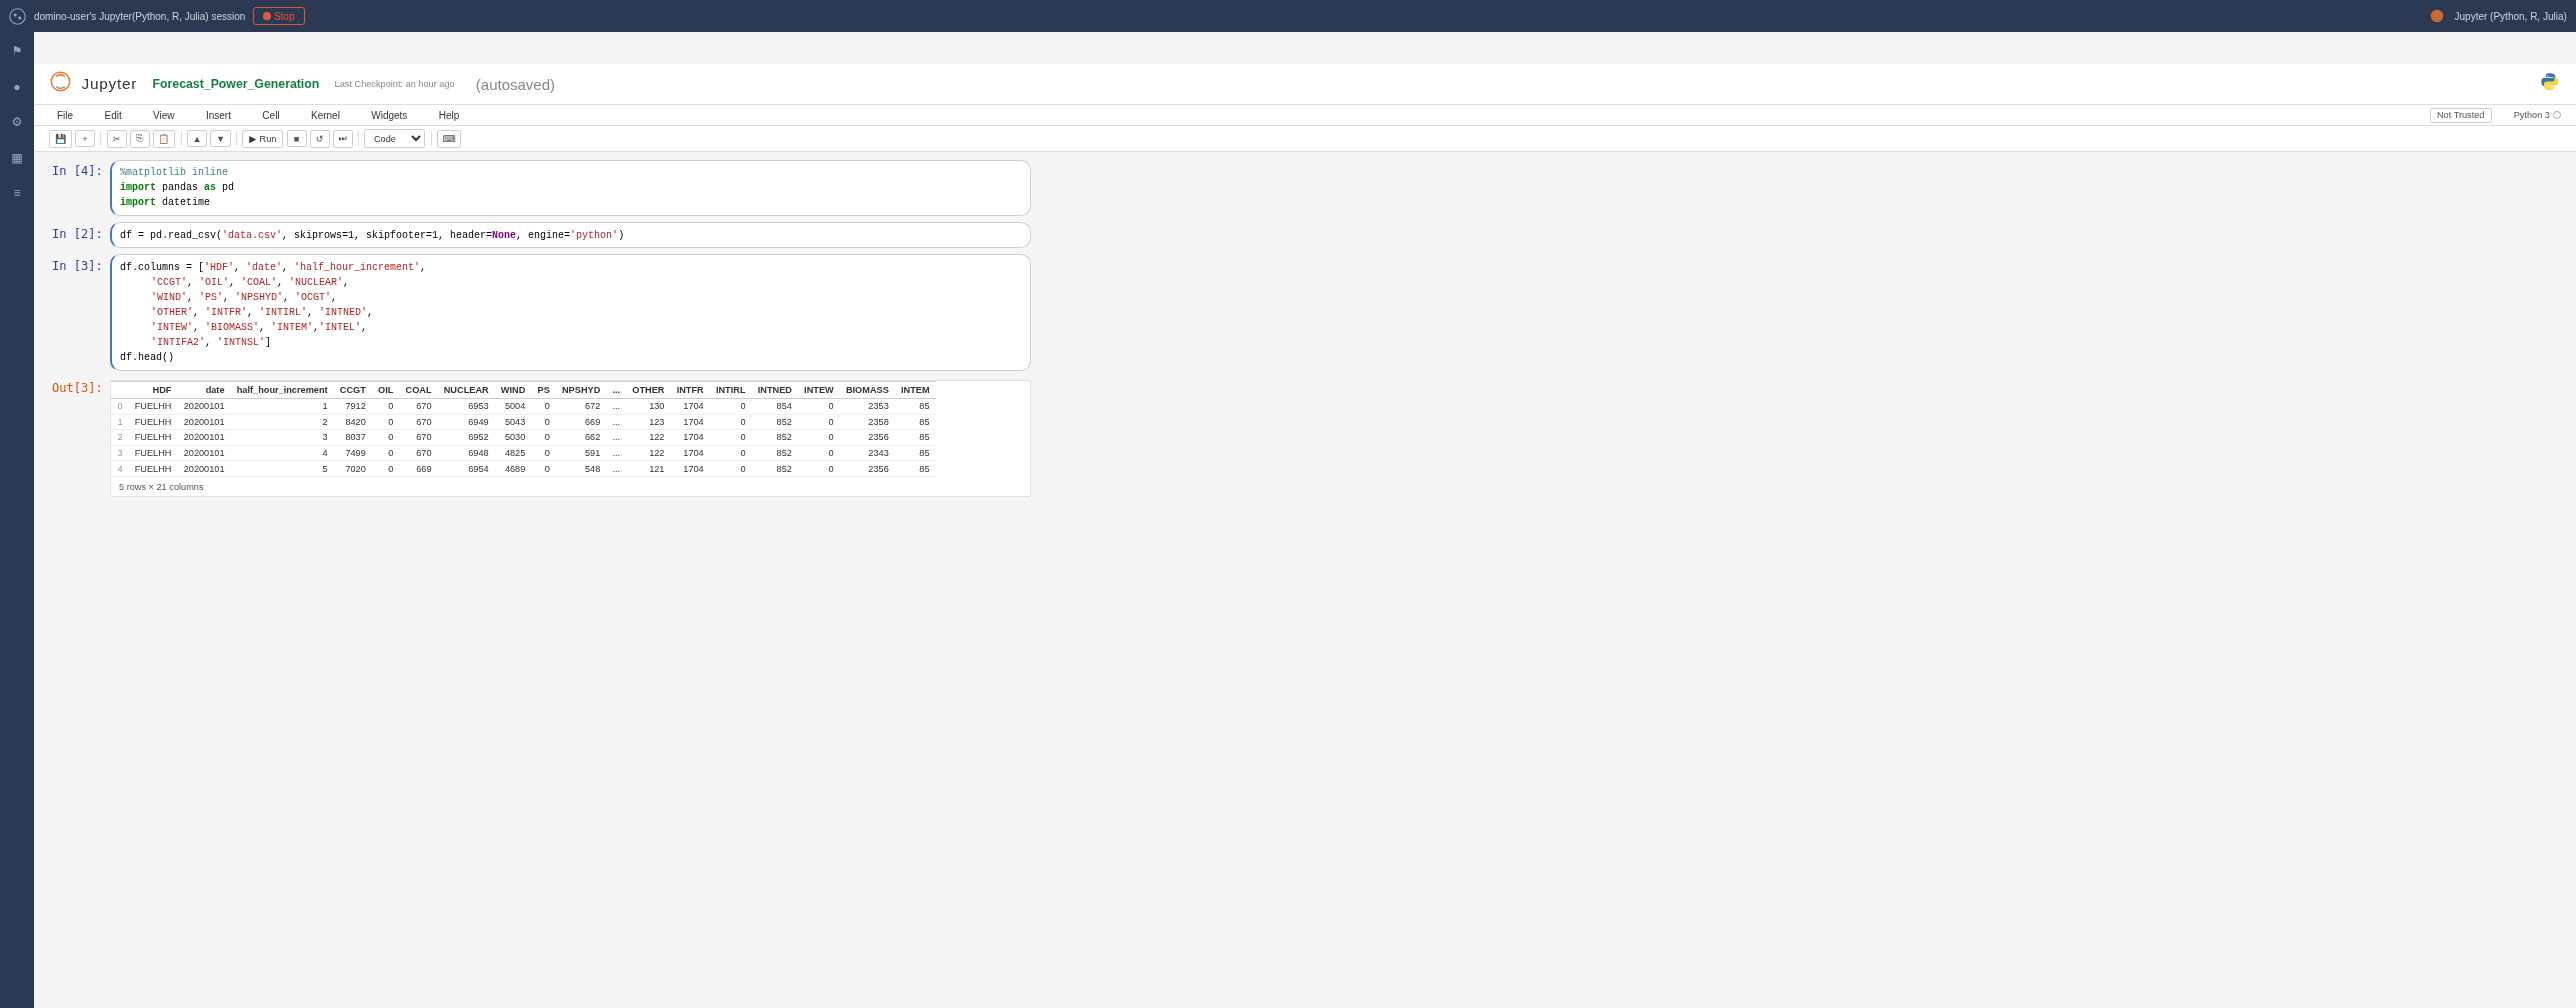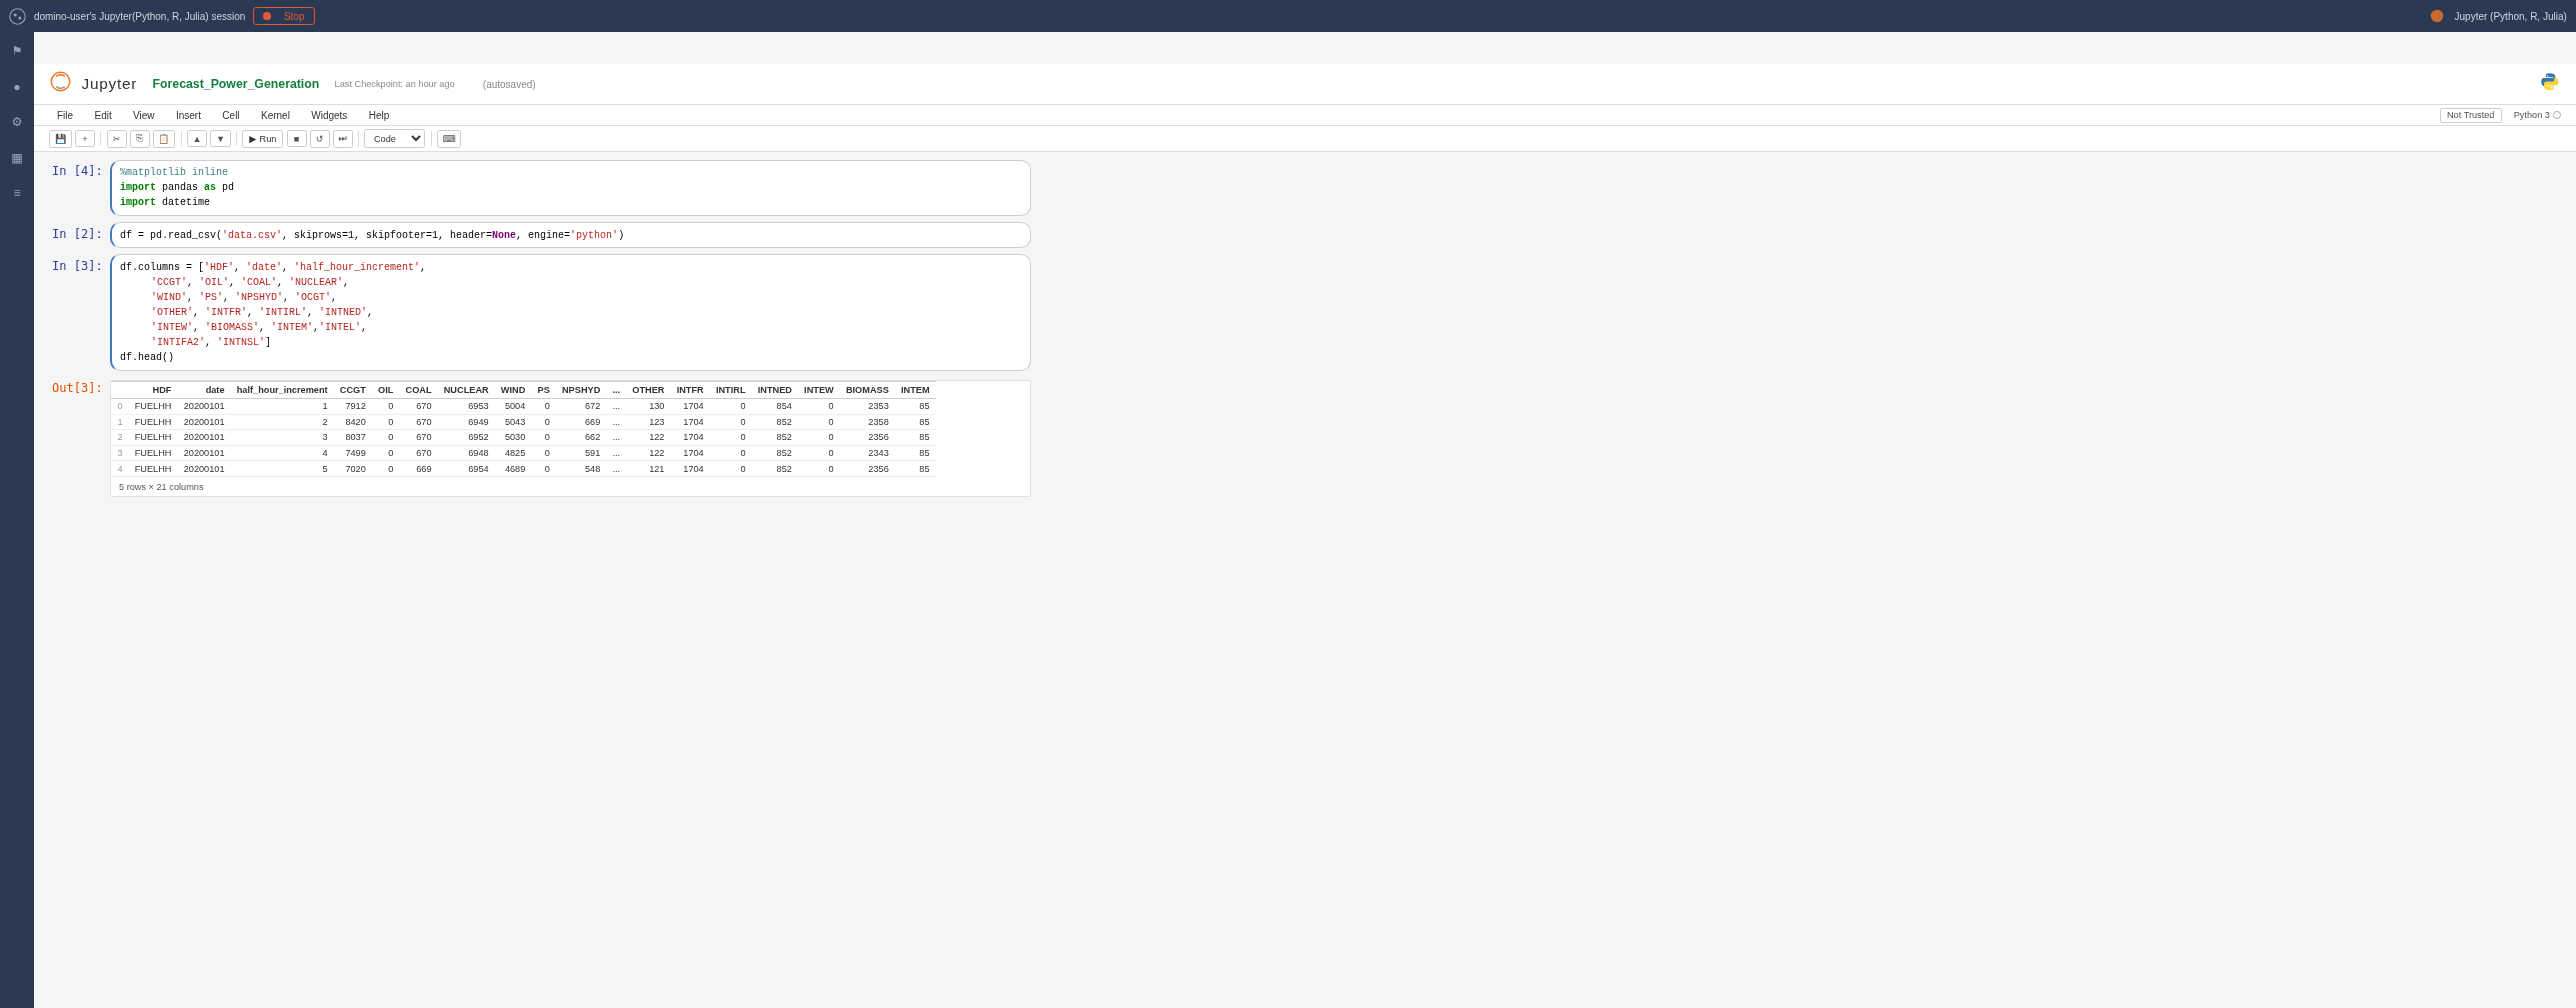--- a/index.html
+++ b/index.html
@@ -19,21 +19,21 @@
     #stop-btn {
       border: 1.5px solid #e05a3a;
       border-radius: 3.1px;
       padding: 2.3px 9.2px;
       color: #e05a3a;
       background: transparent;
       font-size: 10px;
       cursor: pointer;
       display: flex;
       align-items: center;
-      gap: 13px;
+      gap: 3px;
     }
     #topbar-right { display: flex; align-items: center; gap: 11px; color: #cdd5e0; font-size: 10px; }
 
     
     #sidebar {
       position: fixed;
       left: 0; top: 32px; bottom: 0;
       width: 34px;
       background: #2b3a52;
       display: flex;
@@ -65,21 +65,21 @@
     #jupyter-logo { font-size: 17px; }
     #python-logo { margin-left: auto; font-size: 17px; }
 
     
     #menubar {
       background: white;
       border-bottom: 0.8px solid #ddd;
       padding: 1.5px 15.3px;
       display: flex;
       align-items: center;
-      gap: 6px;
+      gap: 16px;
     }
     .menu-item {
       padding: 3.1px 7.7px;
       font-size: 10px;
       color: #333;
       cursor: pointer;
       border-radius: 2.3px;
     }
     #trusted-btn {
       margin-left: auto;
@@ -273,21 +273,21 @@
       
       <svg width="23" height="23" viewBox="0 0 30 30">
         <circle cx="15" cy="15" r="12" fill="none" stroke="#f37726" stroke-width="2"></circle>
         <path d="M10 8 Q15 4 20 8" stroke="#f37726" fill="none" stroke-width="2" stroke-linecap="round"></path>
         <path d="M10 22 Q15 26 20 22" stroke="#999" fill="none" stroke-width="2" stroke-linecap="round"></path>
       </svg>
     </span>
     <span style="font-size:15.3px;font-weight:300;color:#333;letter-spacing:0.8px;">Jupyter</span>
     <span style="font-size:12.3px;font-weight:bold;color:#15803d;margin-left:6.1px;">Forecast_Power_Generation</span>
     <span style="font-size:9.2px;color:#888;margin-left:6.1px;">Last Checkpoint: an hour ago</span>
-    <span style="font-size:10px;color:#888;margin-left:19px;">(autosaved)</span>
+    <span style="font-size:15px;color:#888;margin-left:12px;">(autosaved)</span>
     <div id="python-logo" style="margin-left:auto;">
       <svg width="21.5" height="21.5" viewBox="0 0 28 28">
         <path d="M14 3C8.5 3 9 5.5 9 5.5V8h10v1H6.5S3 8.7 3 14s3.5 5.5 3.5 5.5H8v-2.7S7.8 14 10 14h9s2.5 0 2.5-2.5V8S22 3 14 3z" fill="#3776ab"></path>
         <path d="M14 25c5.5 0 5-2.5 5-2.5V20H9v-1h12.5S25 19.3 25 14s-3.5-5.5-3.5-5.5H20v2.7S20.2 14 18 14H9s-2.5 0-2.5 2.5V20S6 25 14 25z" fill="#ffd43b"></path>
         <circle cx="11.5" cy="6.5" r="1" fill="white"></circle>
         <circle cx="16.5" cy="21.5" r="1" fill="white"></circle>
       </svg>
     </div>
   </div>
 

